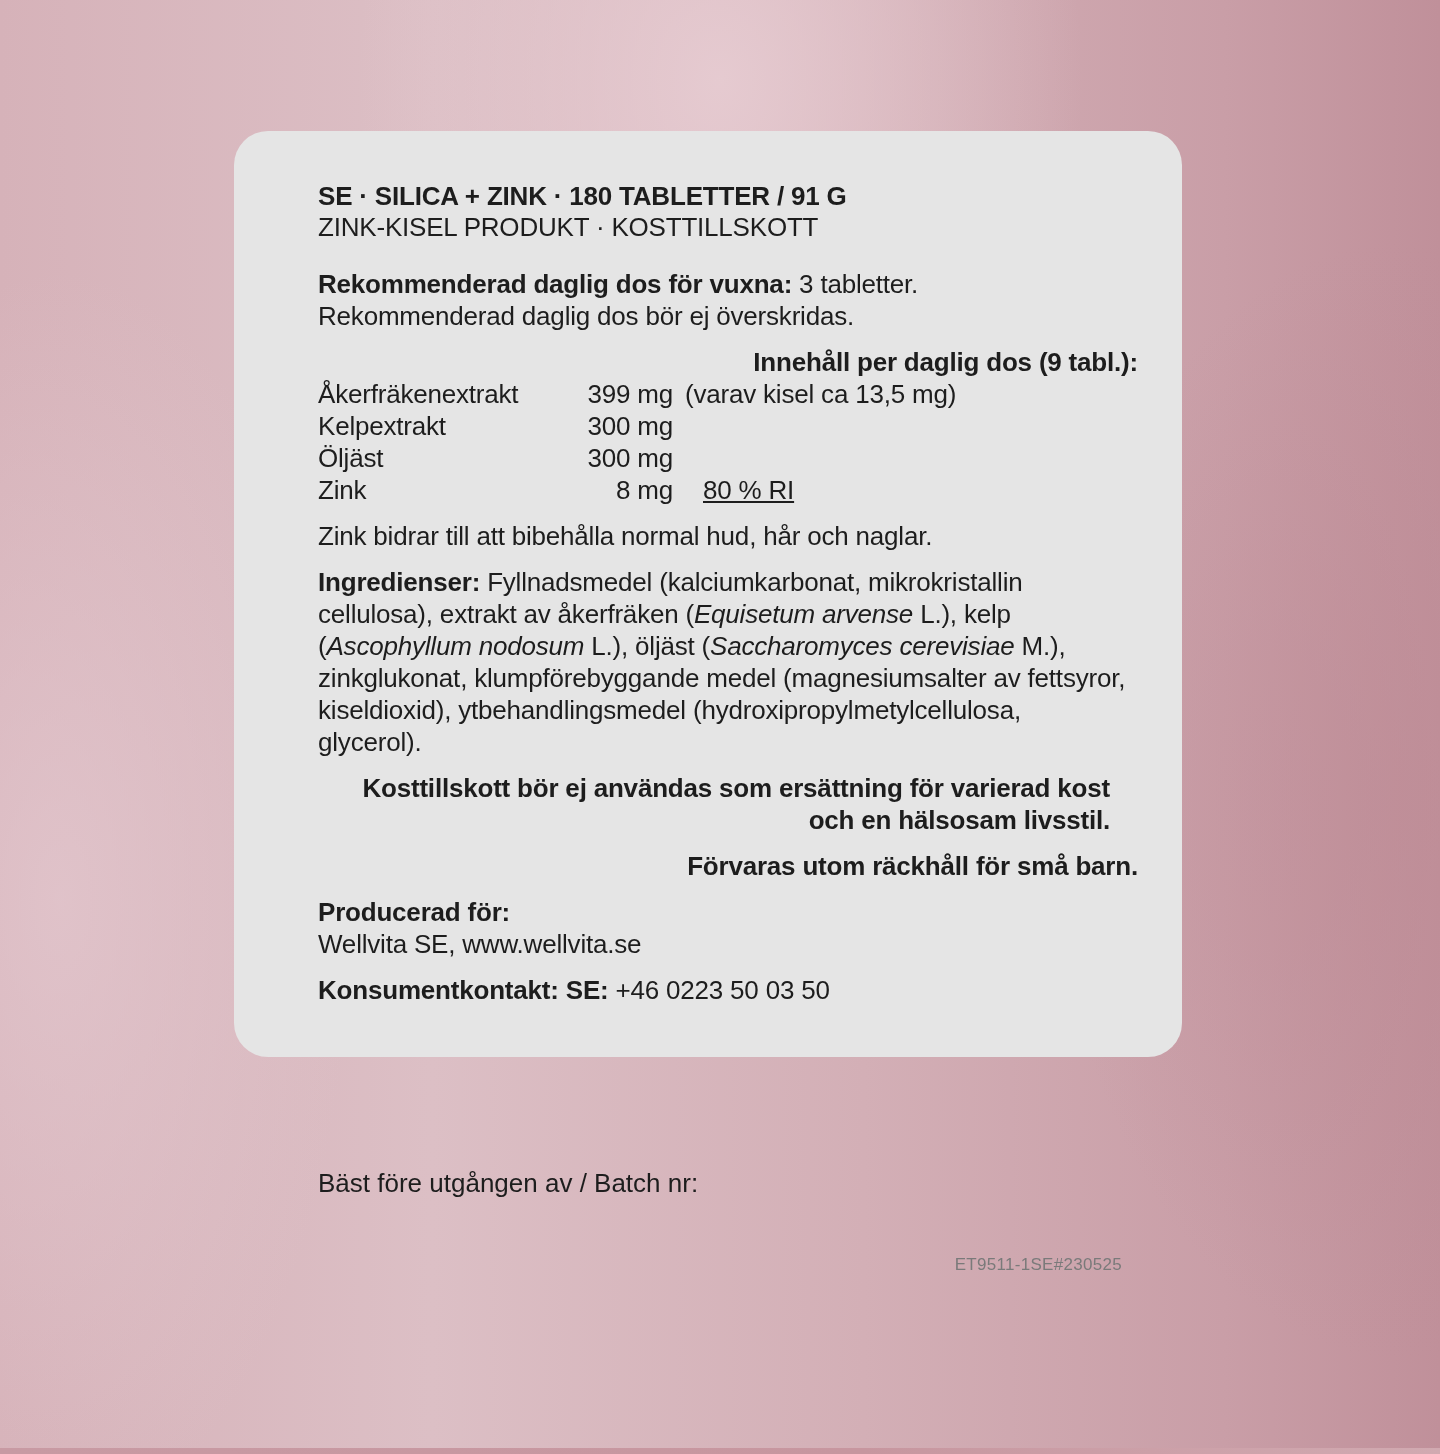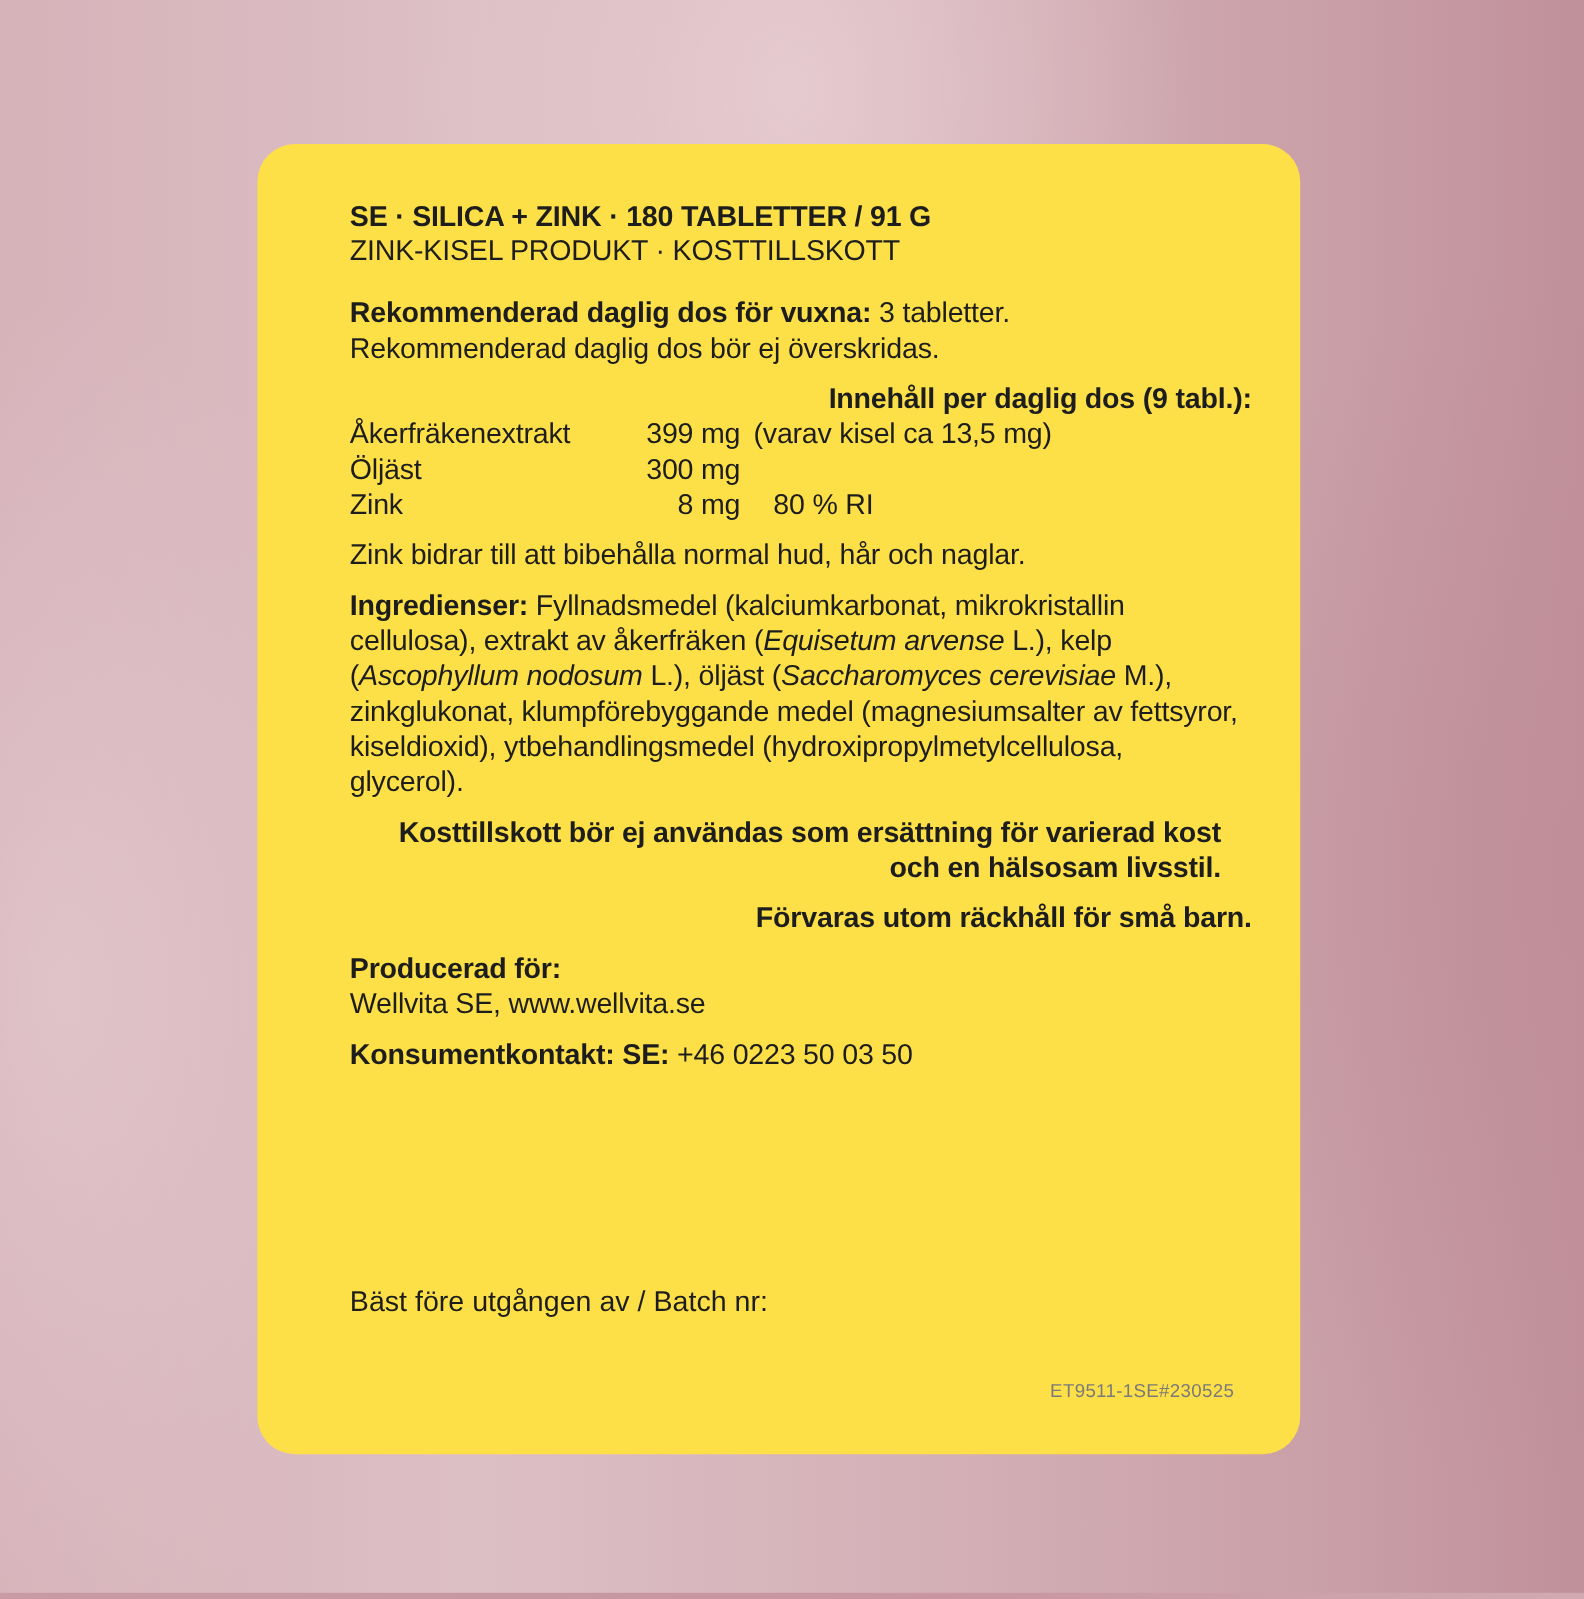--- a/index.html
+++ b/index.html
@@ -11,38 +11,38 @@
       radial-gradient(ellipse 500px 800px at 1400px 800px, rgba(190,140,150,0.6), rgba(190,140,150,0) 70%),
       linear-gradient(90deg, #d6b2b9 0%, #dcbfc5 30%, #d3afb6 60%, #c99ea7 85%, #c0909a 100%);
     font-family: "Liberation Sans", "DejaVu Sans", sans-serif;
     color: #1d1d1d;
   }
   .bottom-strip {
     position: absolute; left: 0; right: 0; bottom: 0; height: 6px;
     background: linear-gradient(90deg, #c89aa3, #c7969f 60%, #d1aab1);
   }
   .card {
-    position: absolute; left: 234px; top: 131px; width: 948px; height: 1191px;
-    background: #fde047; border-radius: 34px;
+    position: absolute; left: 234px; top: 131px; width: 948px; height: 926px;
+    background: #e5e5e5; border-radius: 34px;
   }
   .content {
     position: absolute; left: 84px; top: 50px; width: 820px;
     font-size: 26px; line-height: 32px; letter-spacing: -0.2px;
   }
   .title { font-weight: bold; font-size: 26px; line-height: 31px; }
   .subtitle { font-size: 26px; line-height: 31px; margin-bottom: 25px; }
   .para { margin: 0 0 14px 0; }
   .b { font-weight: bold; text-align: right; }
   .i { font-style: italic; }
   table.nut { border-collapse: collapse; margin: 0 0 14px 0; }
   table.nut td { padding: 0; font-size: 26px; line-height: 32px; vertical-align: top; white-space: nowrap; }
   td.name { width: 255px; }
   td.amt { text-align: right; width: 100px; }
   td.extra { padding-left: 12px !important; }
-  td.ri { padding-left: 30px !important; }
+  td.ri { padding-left: 30px !important; text-decoration: underline; }
   .bestbefore { position: absolute; left: 84px; top: 1036px; font-size: 26px; line-height: 32px; }
   .code { position: absolute; right: 60px; top: 1124px; font-size: 17px; color: #7a7a7a; letter-spacing: 0.3px; }
 </style>
 </head>
 <body>
 
 <div class="card">
   <div class="content">
     <div class="title">SE · SILICA + ZINK  · 180 TABLETTER / 91 G</div>
     <div class="subtitle">ZINK-KISEL PRODUKT · KOSTTILLSKOTT</div>
@@ -52,20 +52,25 @@
       <span>Rekommenderad daglig dos bör ej överskridas.</span>
     </div>
 
     <div class="b">Innehåll per daglig dos (9 tabl.):</div>
     <table class="nut">
       <tbody>
           <tr>
         <td class="name">Åkerfräkenextrakt</td>
         <td class="amt">399 mg</td>
         <td class="extra" colspan="2">(varav kisel ca 13,5 mg)</td>
+      </tr>
+      <tr>
+        <td class="name">Kelpextrakt</td>
+        <td class="amt">300 mg</td>
+        <td class="extra" colspan="2"></td>
       </tr>
       <tr>
         <td class="name">Öljäst</td>
         <td class="amt">300 mg</td>
         <td class="extra" colspan="2"></td>
       </tr>
       <tr>
         <td class="name">Zink</td>
         <td class="amt">8 mg</td>
         <td class="ri" colspan="2">80 % RI</td>

